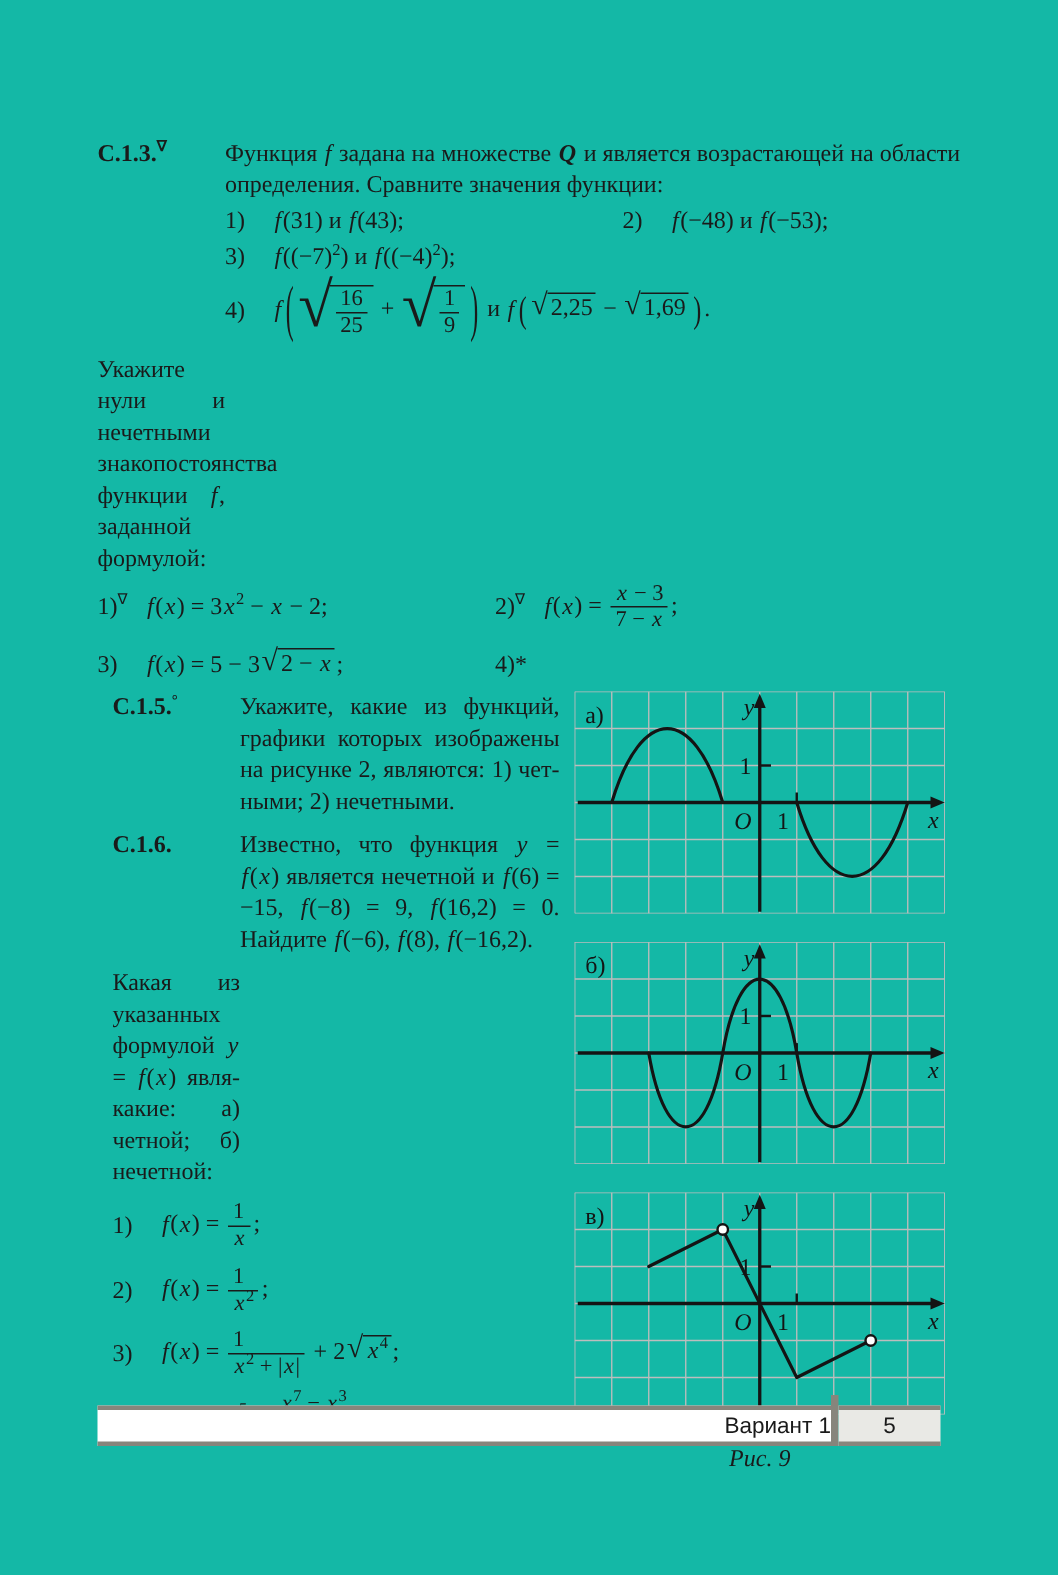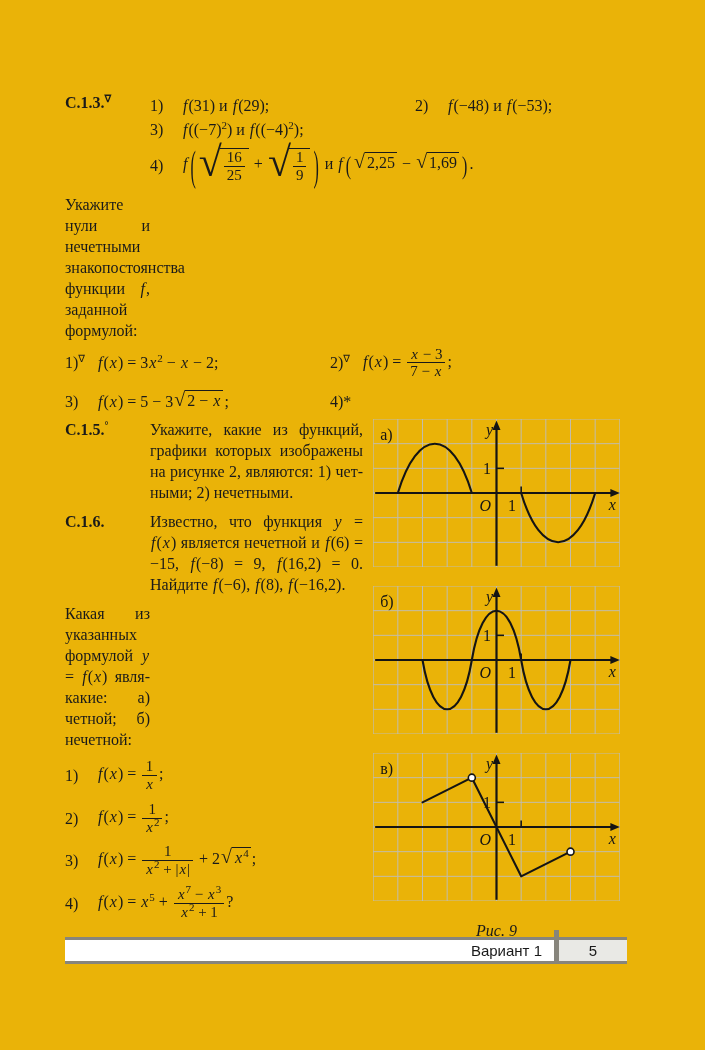--- a/index.html
+++ b/index.html
@@ -1,49 +1,49 @@
 <!DOCTYPE html>
 <html><head>
 <meta charset="utf-8">
 <style>
   html,body{margin:0;padding:0;background:#d8d8d8;}
-  .page{position:relative;width:705px;height:1050px;background:#eab308;color:#1a1a1a;
+  .page{position:relative;width:705px;height:1050px;background:#14b8a6;color:#1a1a1a;
         font-family:"Liberation Serif",serif;font-size:16px;line-height:21px;overflow:hidden;margin:0 auto;}
   .content{position:absolute;left:65px;top:92px;width:575px;}
   .problem{display:grid;grid-template-columns:85px 1fr;margin-bottom:7px;}
   .pnum{font-weight:bold;white-space:nowrap;}
   sup.pmark{font-size:10px;line-height:0;}
   .ptext{margin:0;text-align:justify;}
   .items2{display:grid;grid-template-columns:265px 1fr;align-items:center;margin-top:3px;}
   .items2.gap{row-gap:10px;margin-top:5px;}
   .item{display:flex;align-items:center;}
   .item.solo{margin-top:3px;}
   .item.tallrow{margin-top:6px;margin-bottom:2px;}
   .ilabel{display:inline-block;min-width:32px;white-space:nowrap;}
   sup.imark{font-size:10px;line-height:0;}
   
   .math{white-space:nowrap;}
   .mr{}
   .mv{font-style:italic;padding:0 1px;}
   .mbi{font-style:italic;font-weight:bold;padding:0 1px;}
   sup.msup{font-size:11px;line-height:0;vertical-align:super;}
-  .frac{display:inline-block;vertical-align:middle;text-align:center;line-height:1.12;margin:0 2px;}
+  .frac{display:inline-block;vertical-align:middle;line-height:1.12;margin:0 2px;}
   .frac .num,.frac .den{display:block;padding:0 3px;font-size:15px;}
   .frac .num{border-bottom:1.4px solid #1a1a1a;}
   .sqrt{display:inline-flex;align-items:flex-start;margin:0 1px;}
   .sqrt .rad{font-size:20px;line-height:1;transform:translateY(-1.5px);}
   .sqrt .vin{border-top:1.4px solid #1a1a1a;padding:0 2px;line-height:1.2;}
   .sqrt.tall{vertical-align:middle;}
   .sqrt.tall .rad{font-size:42px;line-height:.92;font-weight:300;transform:translateY(-3px);margin-right:-2px;}
   .sqrt.tall .vin{margin-top:2px;}
   .bigp{display:inline-block;vertical-align:middle;font-weight:300;margin:0 2px;}
   .bigp.k1{transform:scaleY(2.6);}
   .bigp.k2{transform:scaleY(1.55);}
   
-  .twocol{display:flex;margin-top:7px;}
+  .twocol{display:flex;margin-top:7px;margin-left:10px;}
   .leftcol{width:298px;}
   .rightcol{width:247px;margin-left:10px;}
   .leftcol .problem{margin-bottom:8px;}
   .leftcol .item{margin:8px 0;}
   
   figure.graph{margin:0 0 19px 0;}
   .gsvg{display:block;}
   .grid{stroke:#bdbdbd;stroke-width:0.9;}
   .ax{stroke:#141414;stroke-width:2.2;}
   .ah{fill:#141414;}
@@ -51,39 +51,40 @@
   .curve{stroke:#141414;stroke-width:2.1;fill:none;stroke-linecap:round;stroke-linejoin:round;}
   .opt{fill:#ffffff;stroke:#141414;stroke-width:1.6;}
   .gt{font-family:"Liberation Serif",serif;font-size:16px;fill:#141414;}
   .gi{font-style:italic;}
   figcaption{text-align:center;font-style:italic;font-size:16px;margin-top:2px;}
   
   .footer{position:absolute;left:65px;top:930px;width:562px;height:36px;
           font-family:"Liberation Sans",sans-serif;font-size:15px;}
   .f-band{position:absolute;left:0;top:7px;width:489px;height:27px;box-sizing:border-box;
           border-top:3.5px solid #87857c;border-bottom:3.5px solid #87857c;background:#ffffff;
-          display:flex;align-items:center;justify-content:flex-end;padding-right:12px;}
+          display:flex;align-items:center;justify-content:flex-end;padding-right:0;}
   .f-divider{position:absolute;left:489px;top:0;width:5px;height:34px;background:#87857c;}
   .f-page{position:absolute;left:494px;top:7px;width:68px;height:27px;box-sizing:border-box;
           border-top:3.5px solid #87857c;border-bottom:3.5px solid #87857c;background:#e9e9e5;
           display:flex;align-items:center;justify-content:center;}
 </style>
 </head>
 <body>
 
 <div class="page">
   <main class="content">
 
     <section class="problem">
       <div class="pnum"><span>С.1.3.</span><sup class="pmark">∇</sup></div>
       <div class="pbody">
+        <p class="ptext"><span class="mr">Функция </span><span class="mv">f</span><span class="mr"> задана на множестве </span><span class="mbi">Q</span><span class="mr"> и является возрас­тающей на области определения. Сравните значения функции:</span></p>
         <div class="items2">
           <div class="item">
               <span class="ilabel">1)</span>
-              <span class="math"><span class="mv">f</span><span class="mr">(31) и </span><span class="mv">f</span><span class="mr">(29);</span></span>
+              <span class="math"><span class="mv">f</span><span class="mr">(31) и </span><span class="mv">f</span><span class="mr">(43);</span></span>
             </div>
           <div class="item">
               <span class="ilabel">2)</span>
               <span class="math"><span class="mv">f</span><span class="mr">(−48) и </span><span class="mv">f</span><span class="mr">(−53);</span></span>
             </div>
         </div>
         <div class="item solo">
             <span class="ilabel">3)</span>
             <span class="math"><span class="mv">f</span><span class="mr">((−7)</span><sup class="msup">2</sup><span class="mr">) и </span><span class="mv">f</span><span class="mr">((−4)</span><sup class="msup">2</sup><span class="mr">);</span></span>
           </div>

